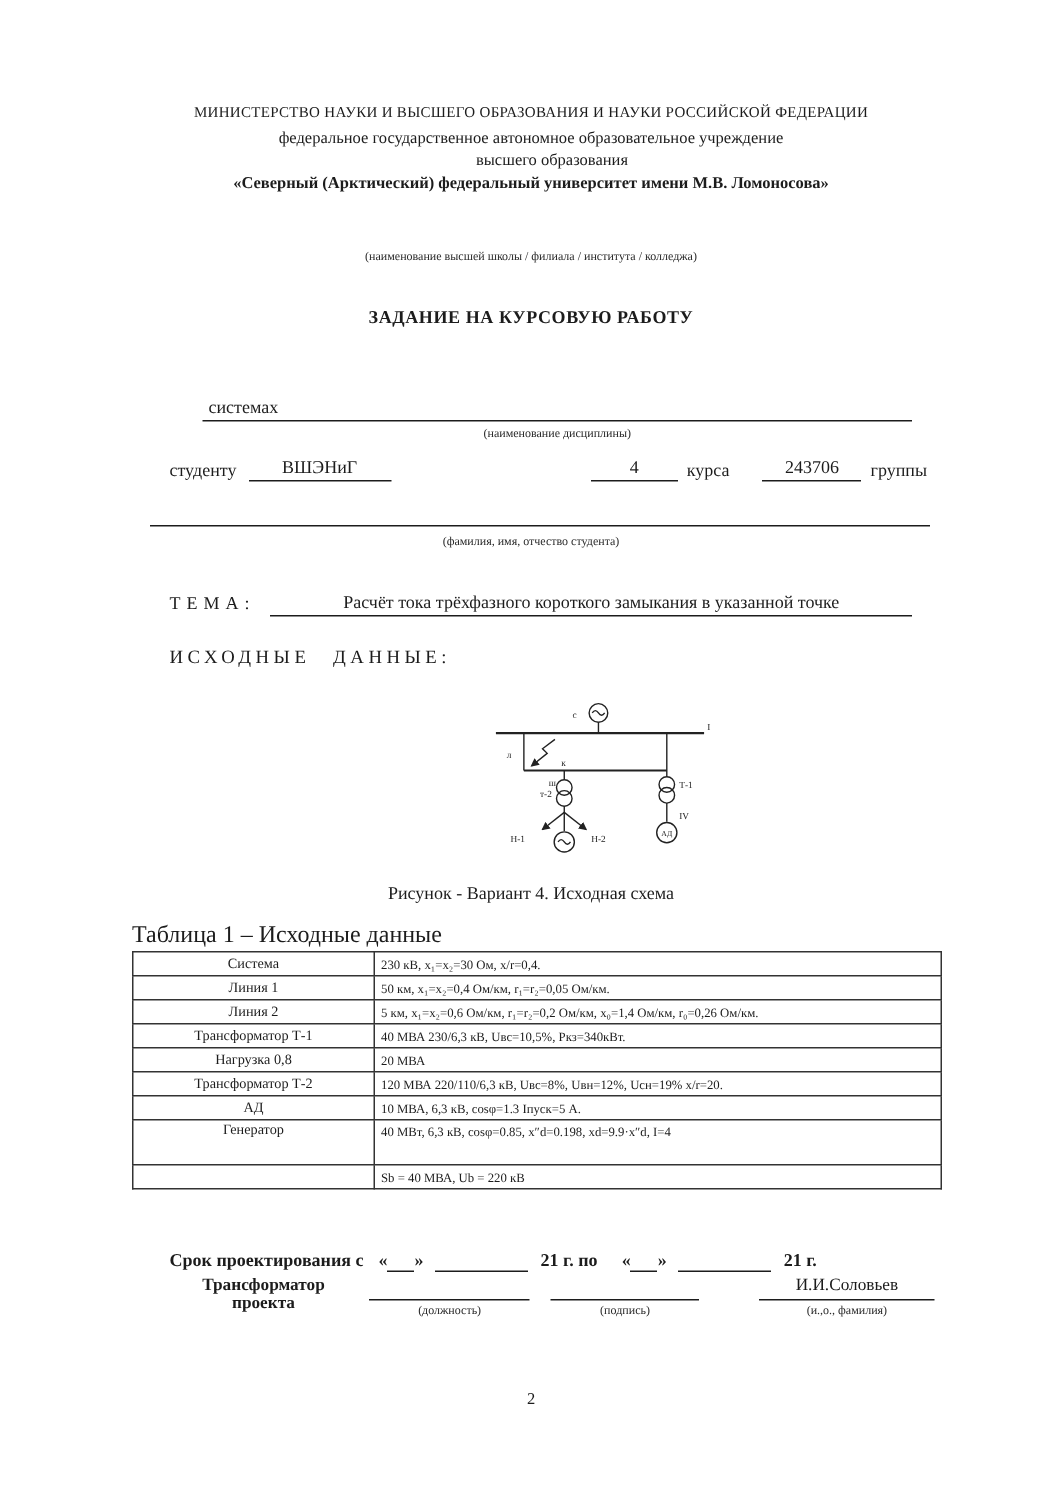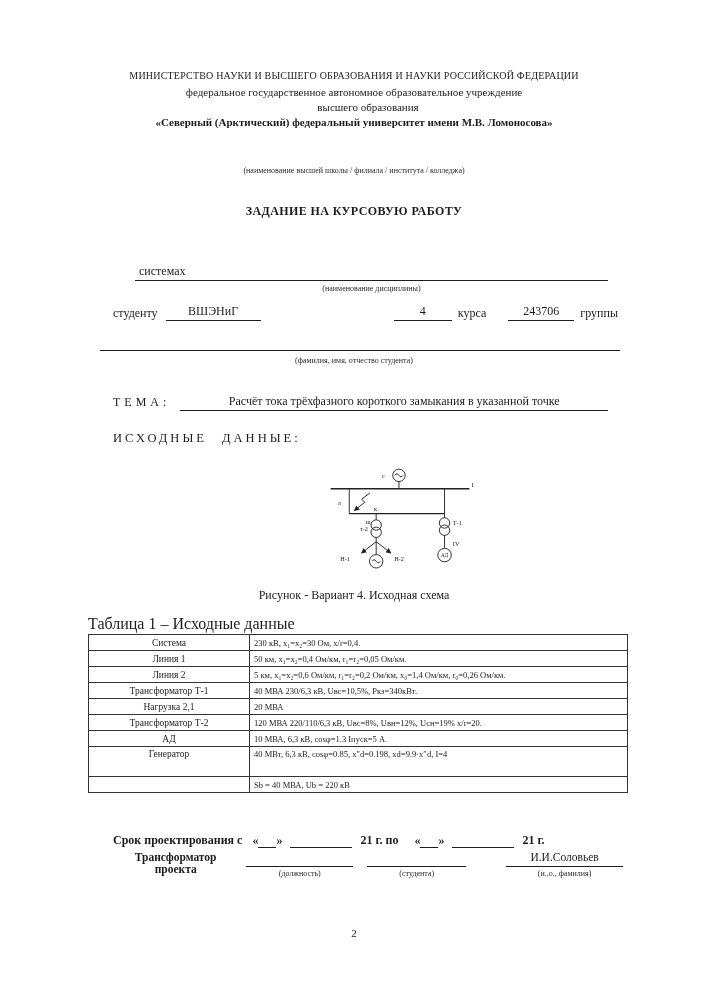--- a/index.html
+++ b/index.html
@@ -192,21 +192,21 @@
       </tr>
       <tr>
         <td class="name">Линия 2</td>
         <td class="val">5 км, x₁=x₂=0,6 Ом/км, r₁=r₂=0,2 Ом/км, x₀=1,4 Ом/км, r₀=0,26 Ом/км.</td>
       </tr>
       <tr>
         <td class="name">Трансформатор Т-1</td>
         <td class="val">40 МВА 230/6,3 кВ, Uвс=10,5%, Pкз=340кВт.</td>
       </tr>
       <tr>
-        <td class="name">Нагрузка 2,1</td>
+        <td class="name">Нагрузка 0,8</td>
         <td class="val">20 МВА</td>
       </tr>
       <tr>
         <td class="name">Трансформатор Т-2</td>
         <td class="val">120 МВА 220/110/6,3 кВ, Uвс=8%, Uвн=12%, Uсн=19% х/r=20.</td>
       </tr>
       <tr>
         <td class="name">АД</td>
         <td class="val">10 МВА, 6,3 кВ, cosφ=1.3 Iпуск=5 А.</td>
       </tr>
@@ -239,21 +239,21 @@
     <div class="sig-col">
       <span class="line noline">Трансформатор проекта</span>
       <span class="cap c">&nbsp;</span>
     </div>
     <div class="sig-col w-pos">
       <span class="line"></span>
       <span class="cap c">(должность)</span>
     </div>
     <div class="sig-col w-sig">
       <span class="line"></span>
-      <span class="cap c">(студента)</span>
+      <span class="cap c">(подпись)</span>
     </div>
     <div class="sig-col w-nam">
       <span class="line">И.И.Соловьев</span>
       <span class="cap c">(и.,о., фамилия)</span>
     </div>
   </div>
 
   <div class="abs ctr pagenum">2</div>
 
 </div>

